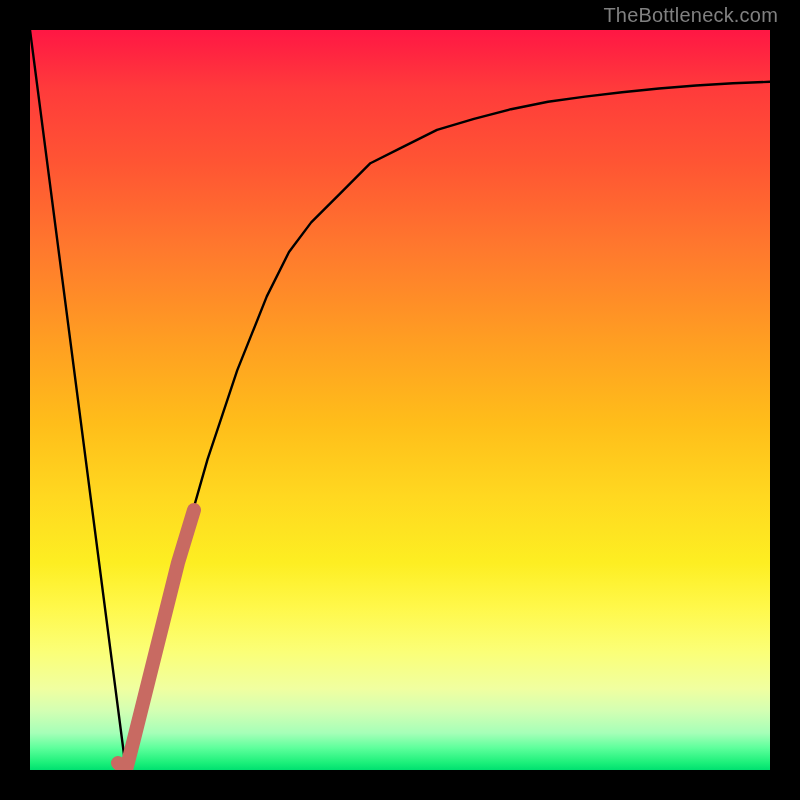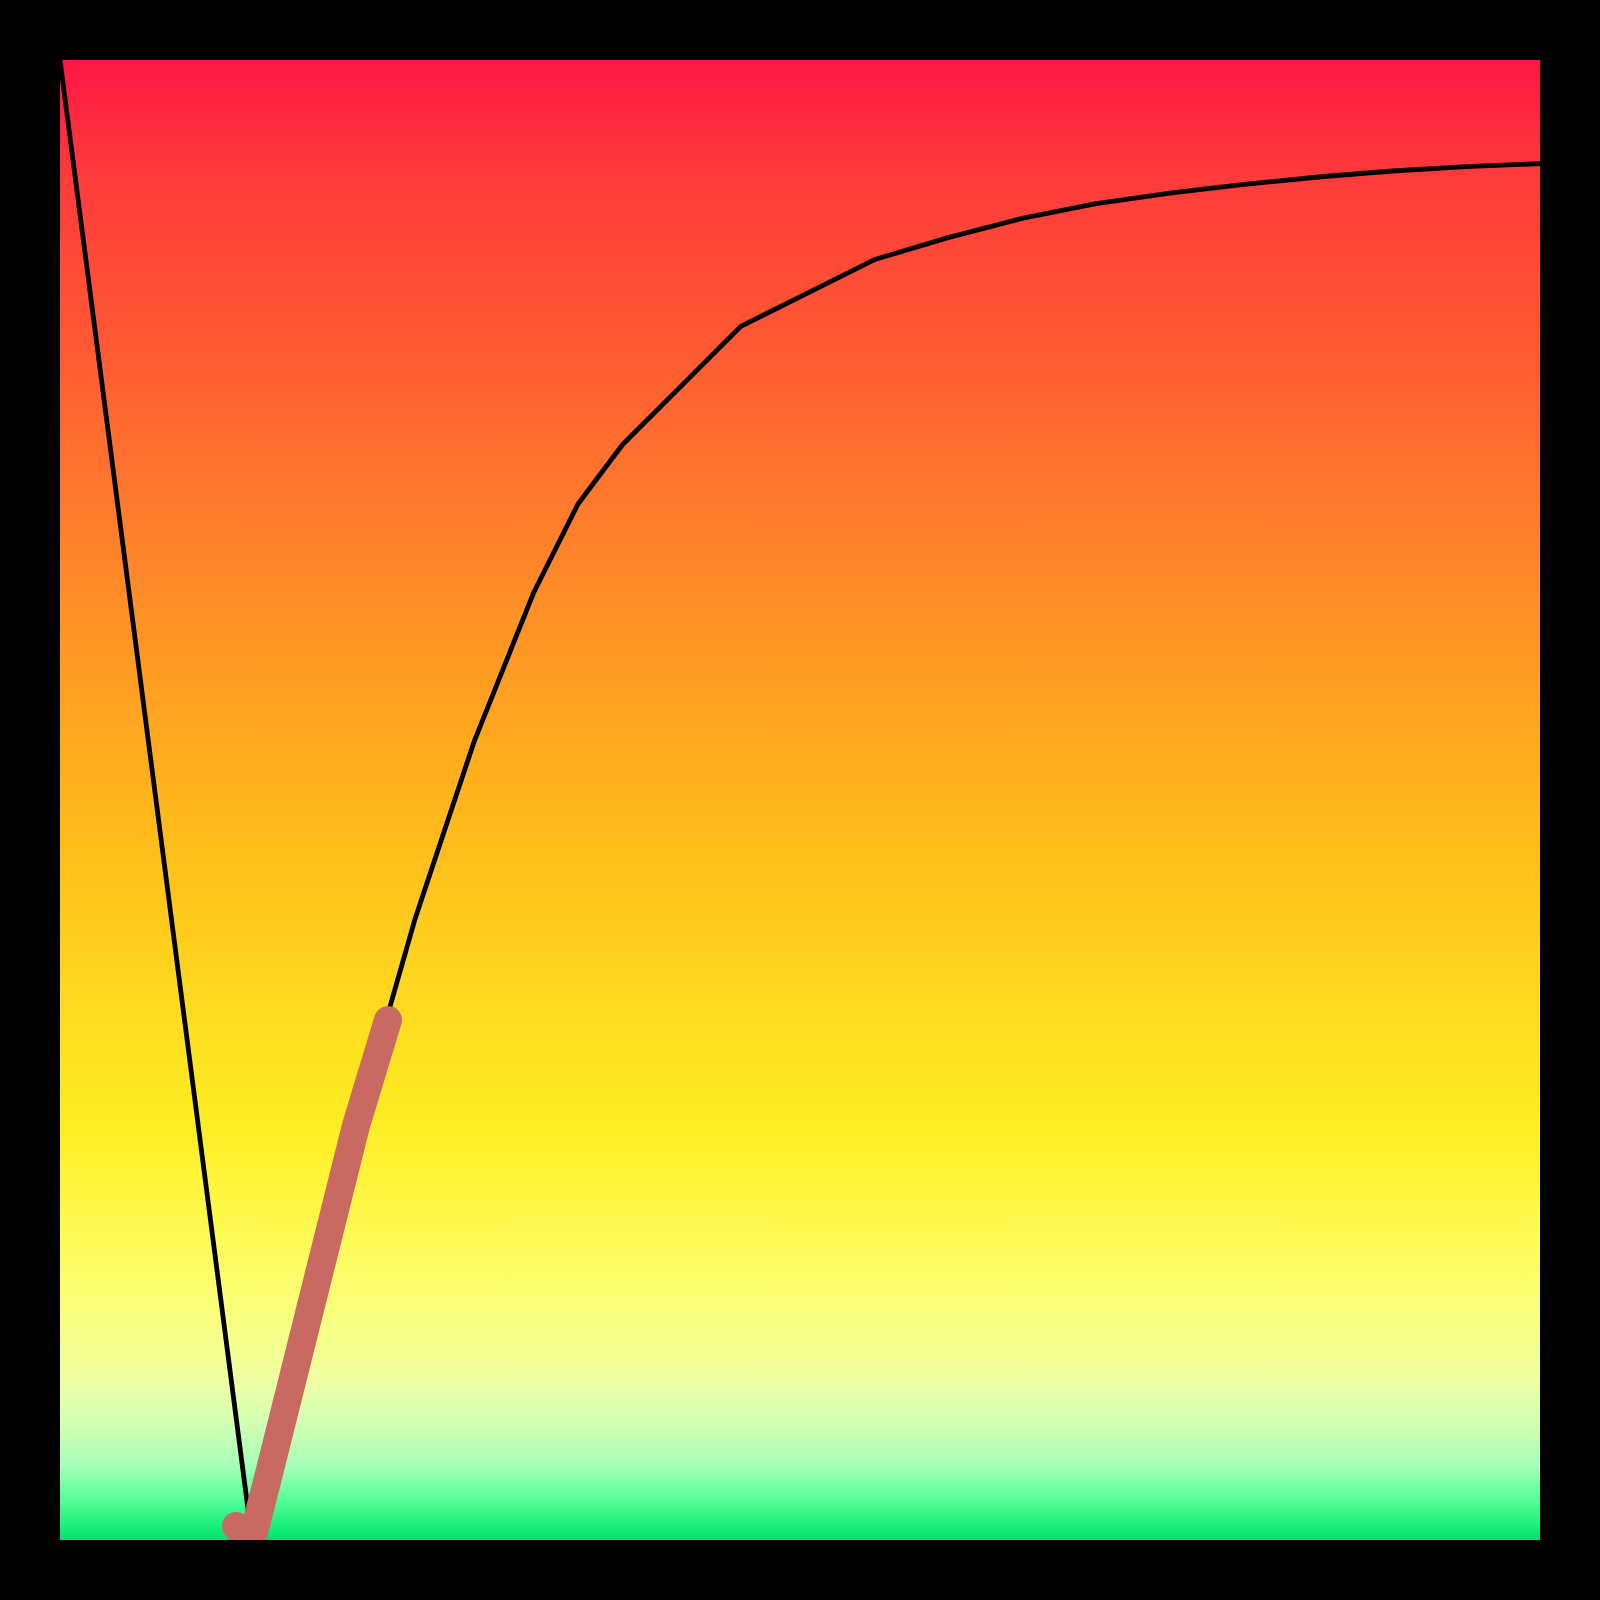--- a/index.html
+++ b/index.html
@@ -100,13 +100,14 @@
                L 740 51.8" fill="none" stroke="#000000" stroke-width="2.4" stroke-linecap="round" stroke-linejoin="round"></path>
       <path d="M 88 733
                L 96 740
                L 103.6 710.4
                L 118.4 651.2
                L 133.2 592
                L 148 532.8
                L 164 480" fill="none" stroke="#c86a62" stroke-width="14" stroke-linecap="round" stroke-linejoin="round"></path>
     </svg>
   </div>
+  <div class="attribution">TheBottleneck.com</div>
 </div>
 
 </body></html>

